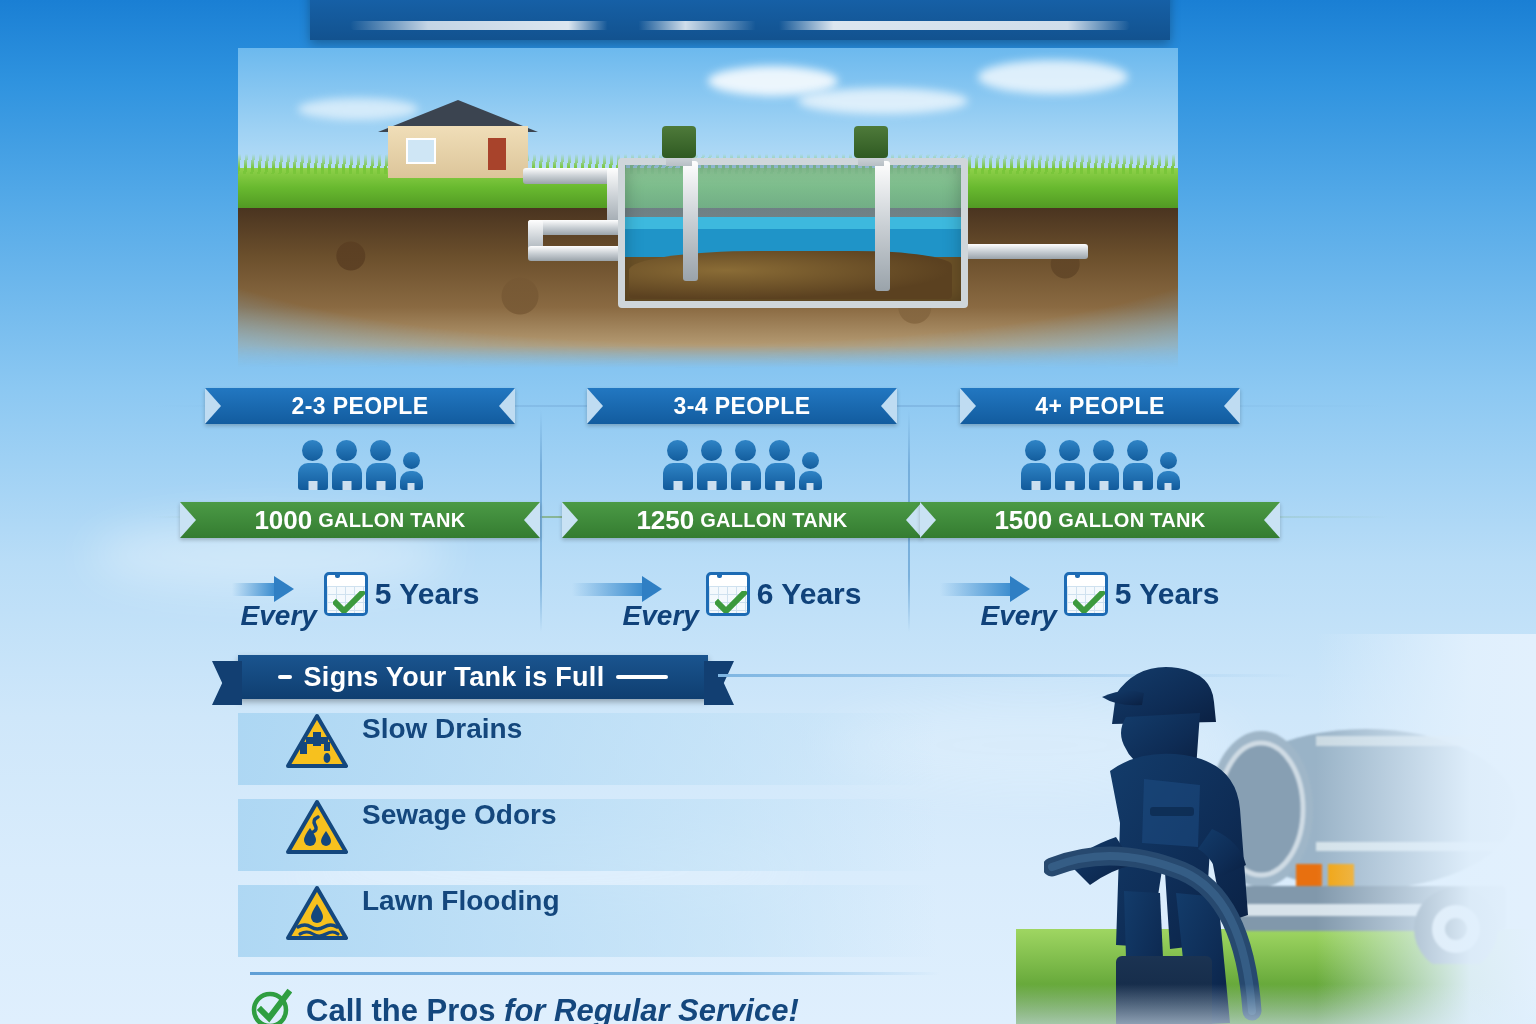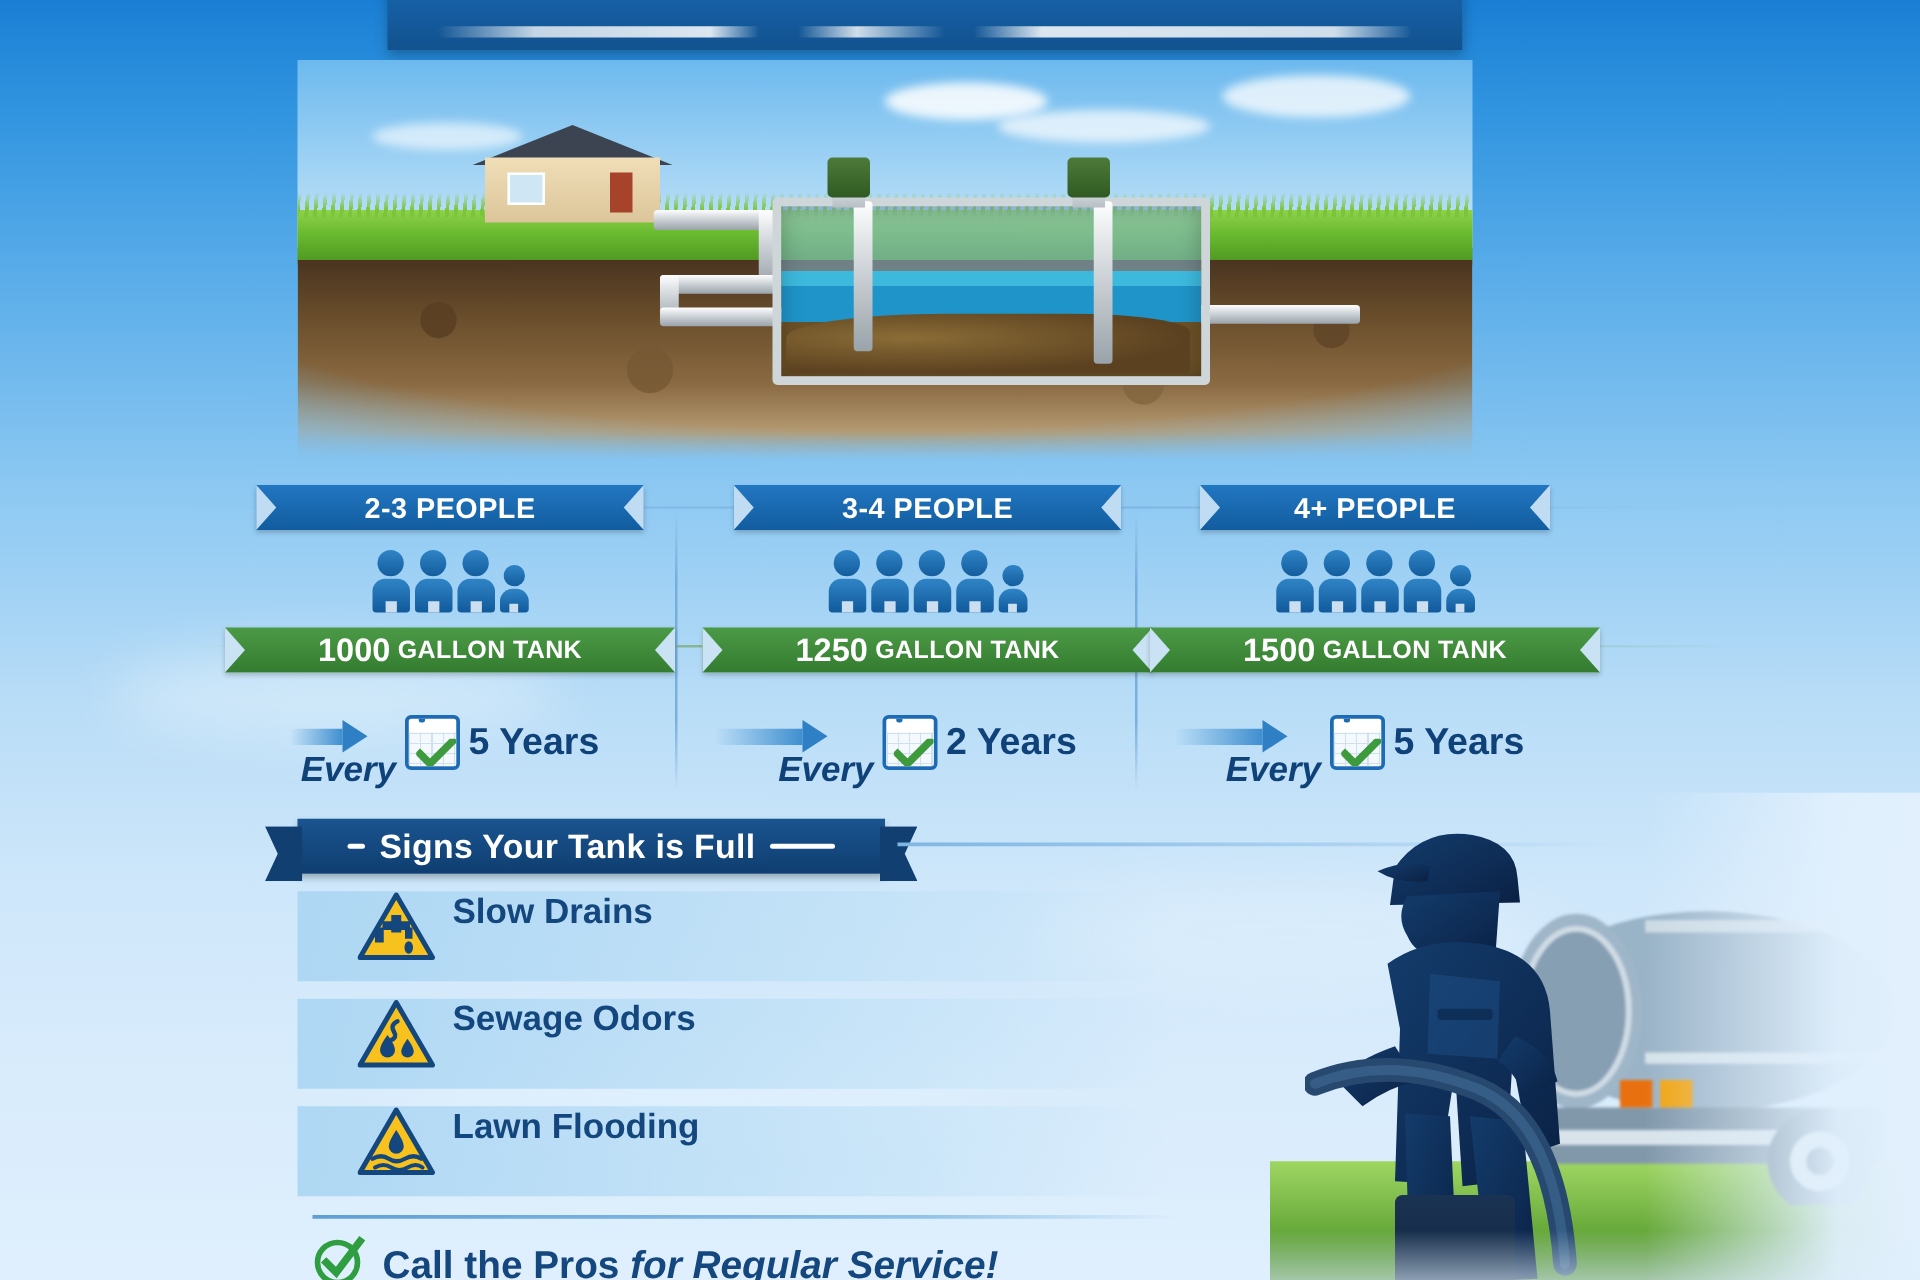--- a/index.html
+++ b/index.html
@@ -347,21 +347,21 @@
         <span class="unit">GALLON TANK</span>
       </div>
       <div class="every-row">
         <span class="txt">Every</span>
         <span class="cal">
           <span class="cal-top"></span><span class="cal-grid"></span>
           <svg class="cal-check" viewBox="0 0 32 24">
               <path d="M3 12 L11 20 L29 2" stroke="#3d9a3d" stroke-width="6" fill="none" stroke-linecap="square"></path>
             </svg>
         </span>
-        <span class="yrs">2 Years</span>
+        <span class="yrs">6 Years</span>
       </div>
     </div>
 
     <div class="col" style="left:890px;">
       <div class="ribbon blue" style="margin:0 70px;">
         <span class="notch-l"></span>
           <span class="notch-r"></span>
         <span>4+ PEOPLE</span>
       </div>
       <div class="people">

